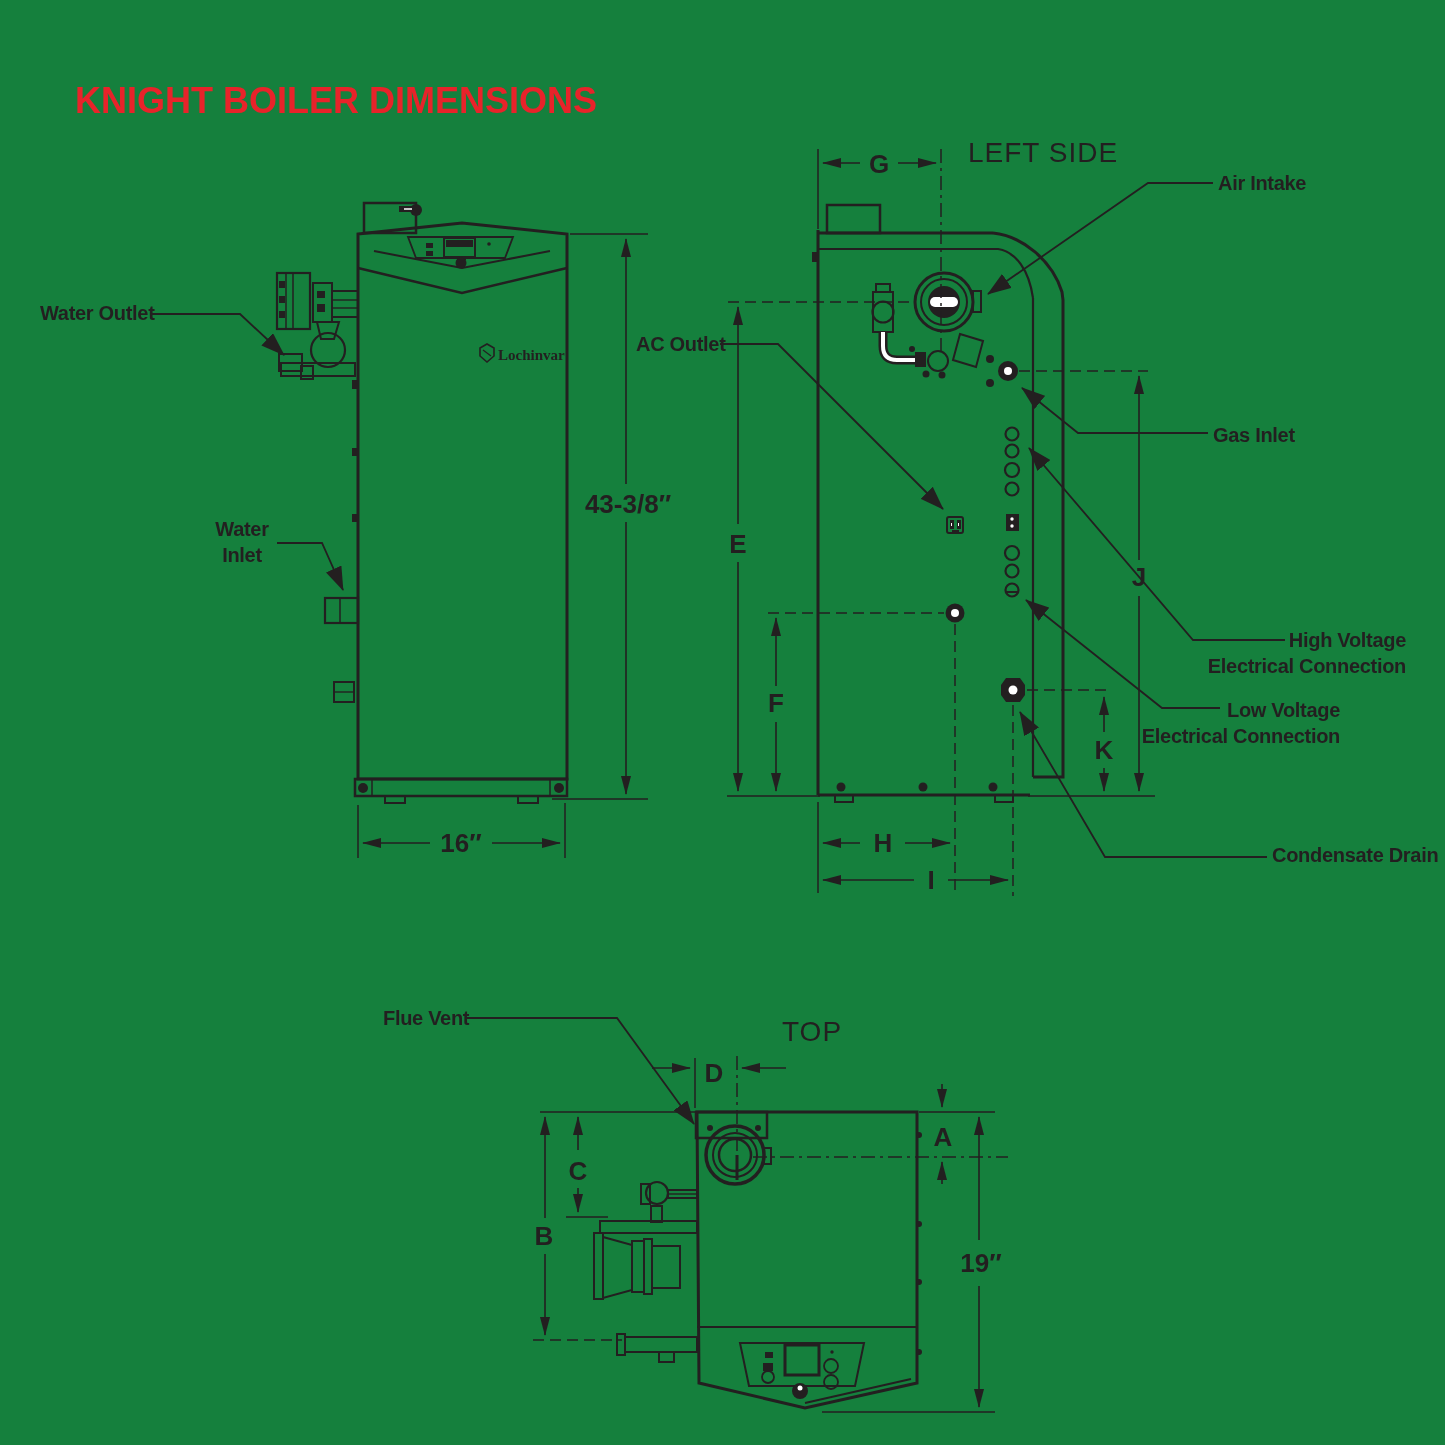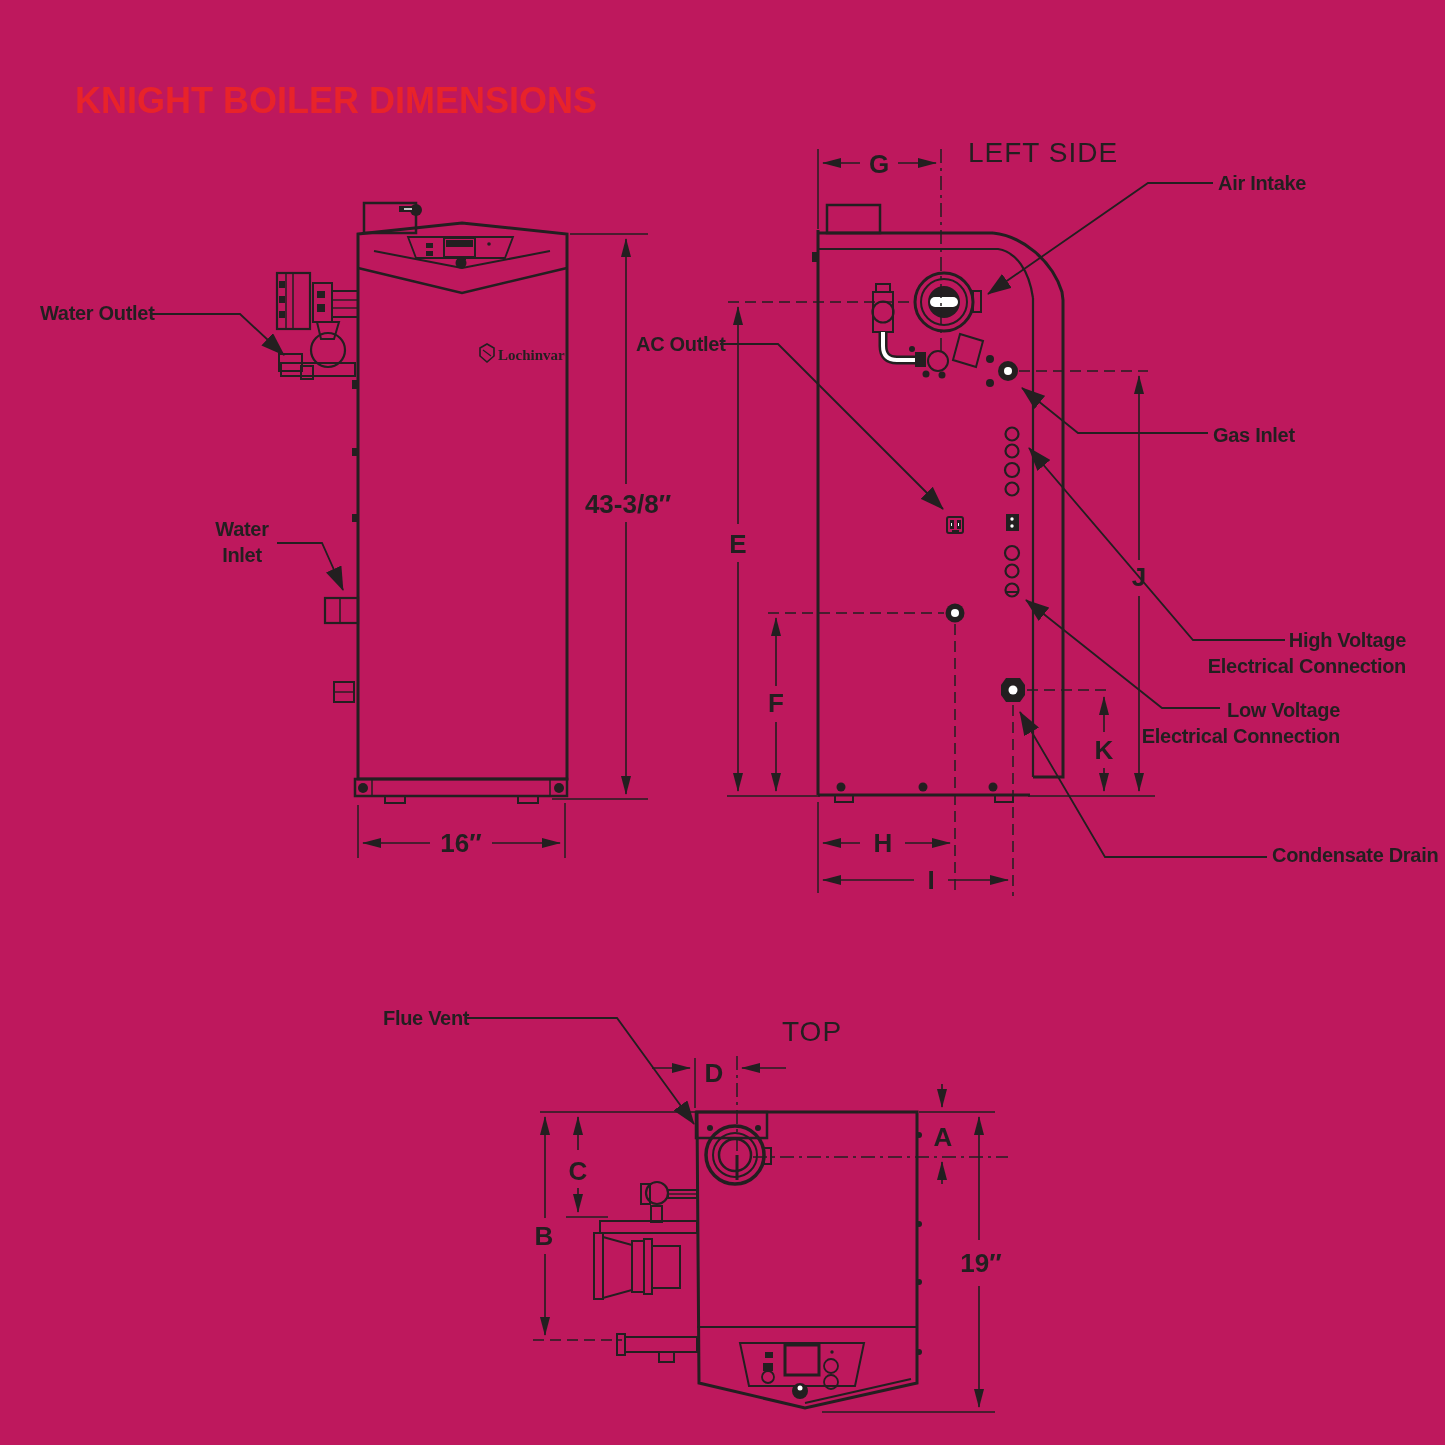--- a/index.html
+++ b/index.html
@@ -1,16 +1,16 @@
 <!DOCTYPE html>
 <html><head>
 <meta charset="utf-8">
 <style>
   html,body{margin:0;padding:0;background:#ffffff;}
-  .page{position:relative;width:1445px;height:1445px;background:#be185d;overflow:hidden;}
+  .page{position:relative;width:1445px;height:1445px;background:#15803d;overflow:hidden;}
   svg{display:block;}
   .ink{stroke:#231f20;fill:none;}
   text{fill:#231f20;font-family:"Liberation Sans",sans-serif;}
   .title{font-size:36px;font-weight:bold;fill:#e8232a;letter-spacing:0px;}
   .lbl{font-size:20px;font-weight:bold;letter-spacing:-0.3px;}
   .dim{font-size:26px;font-weight:bold;}
   .view{font-size:28px;font-weight:normal;letter-spacing:1px;}
   .logo{font-family:"Liberation Serif",serif;font-size:15px;font-weight:bold;letter-spacing:0px;}
 </style>
 </head>

